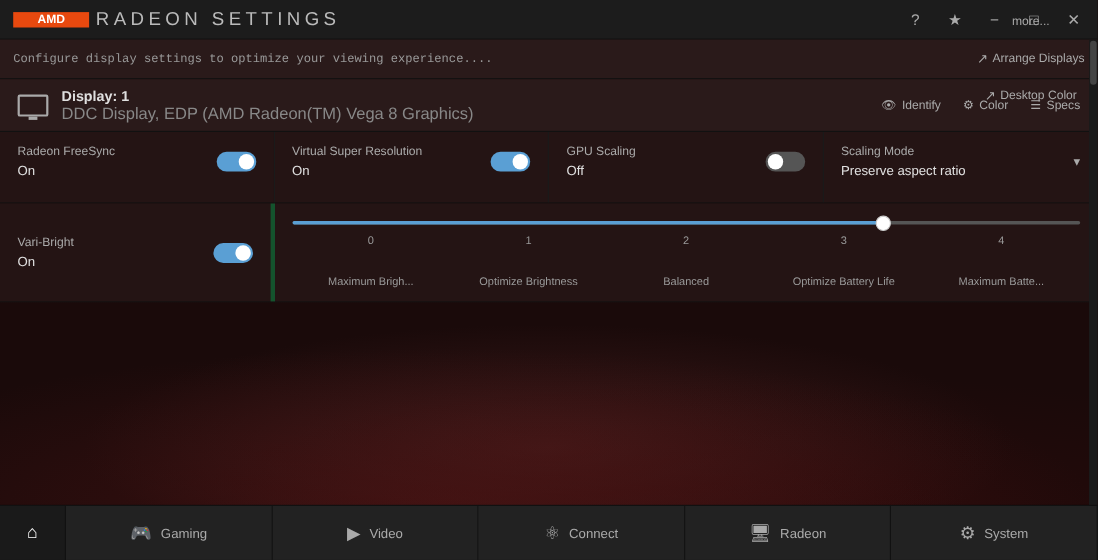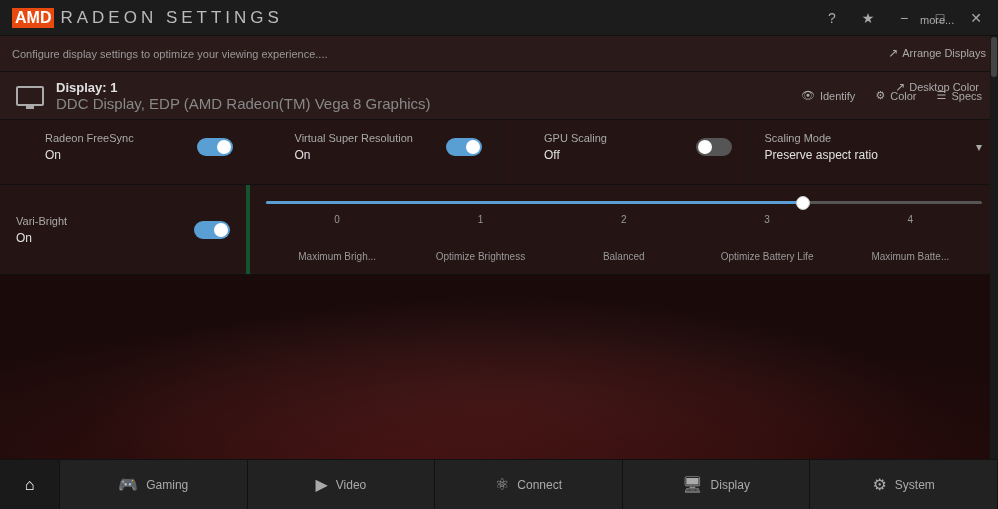--- a/index.html
+++ b/index.html
@@ -19,22 +19,22 @@
       height: 36px;
       display: flex;
       align-items: center;
       padding: 0 12px;
       border-bottom: 1px solid #111;
     }
     .amd-logo-box {
       background: #e8490f;
       color: white;
       font-weight: 900;
-      font-size: 16px;
-      padding: 1px 3px;
+      font-size: 11px;
+      padding: 1px 22px;
       margin-right: 6px;
       letter-spacing: 0;
     }
     .title-text {
       letter-spacing: 4px;
       font-size: 17px;
       color: #bbb;
       text-transform: uppercase;
     }
     .title-controls {
@@ -59,20 +59,21 @@
       background: #2a1a1a;
       height: 36px;
       display: flex;
       align-items: center;
       padding: 0 12px;
       border-bottom: 1px solid #111;
     }
     .toolbar-subtitle {
       font-size: 11px;
       color: #999;
+      font-family: Liberation Mono, monospace;
     }
     .toolbar-right {
       margin-left: auto;
       display: flex;
       align-items: center;
       gap: 20px;
       flex-direction: column;
     }
     .toolbar-link {
       font-size: 11px;
@@ -156,21 +157,20 @@
       margin-bottom: 4px;
     }
     .setting-value {
       font-size: 12px;
       color: #e0e0e0;
     }
     .toggle-row {
       display: flex;
       align-items: center;
       justify-content: space-between;
-      margin-left: 29px;
     }
     .toggle {
       width: 36px;
       height: 18px;
       border-radius: 9px;
       position: relative;
       cursor: pointer;
     }
     .toggle.on {
       background: #5a9fd4;
@@ -503,21 +503,21 @@
   <div class="nav-item">
     <span class="nav-icon">▶</span>
     <span>Video</span>
   </div>
   <div class="nav-item">
     <span class="nav-icon">⚛</span>
     <span>Connect</span>
   </div>
   <div class="nav-item">
     <span class="nav-icon">🖥</span>
-    <span>Display</span>
+    <span>Radeon</span>
   </div>
   <div class="nav-item">
     <span class="nav-icon">⚙</span>
     <span>System</span>
   </div>
 </div>
 
 <div class="scrollbar">
   <div class="scrollbar-thumb"></div>
 </div>

